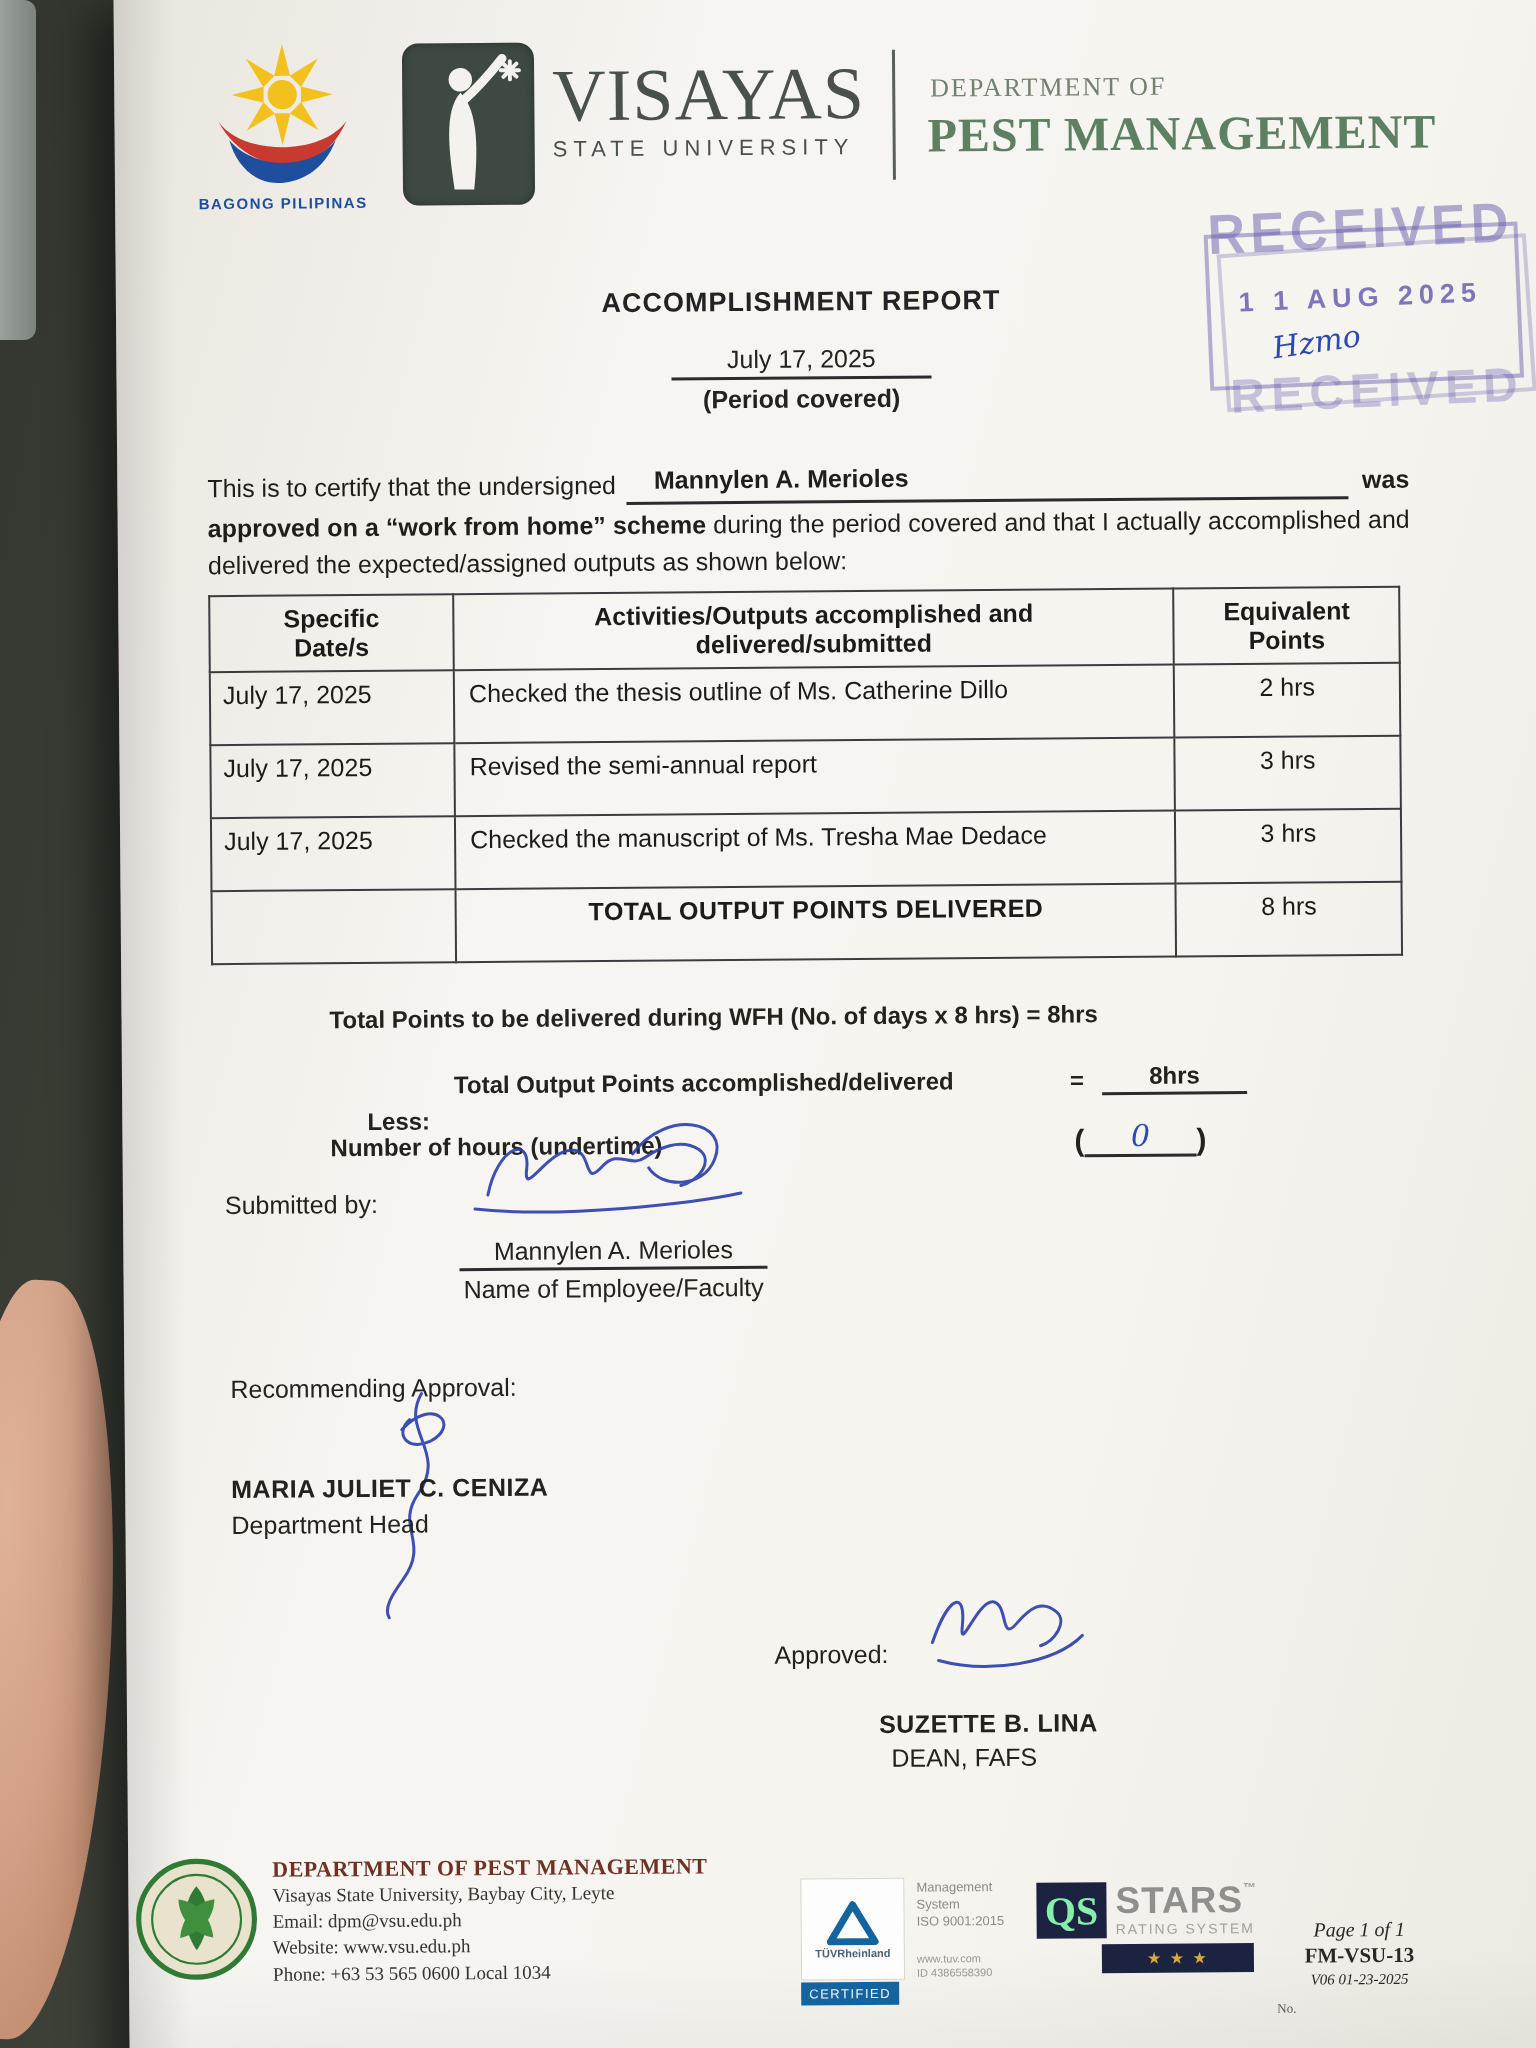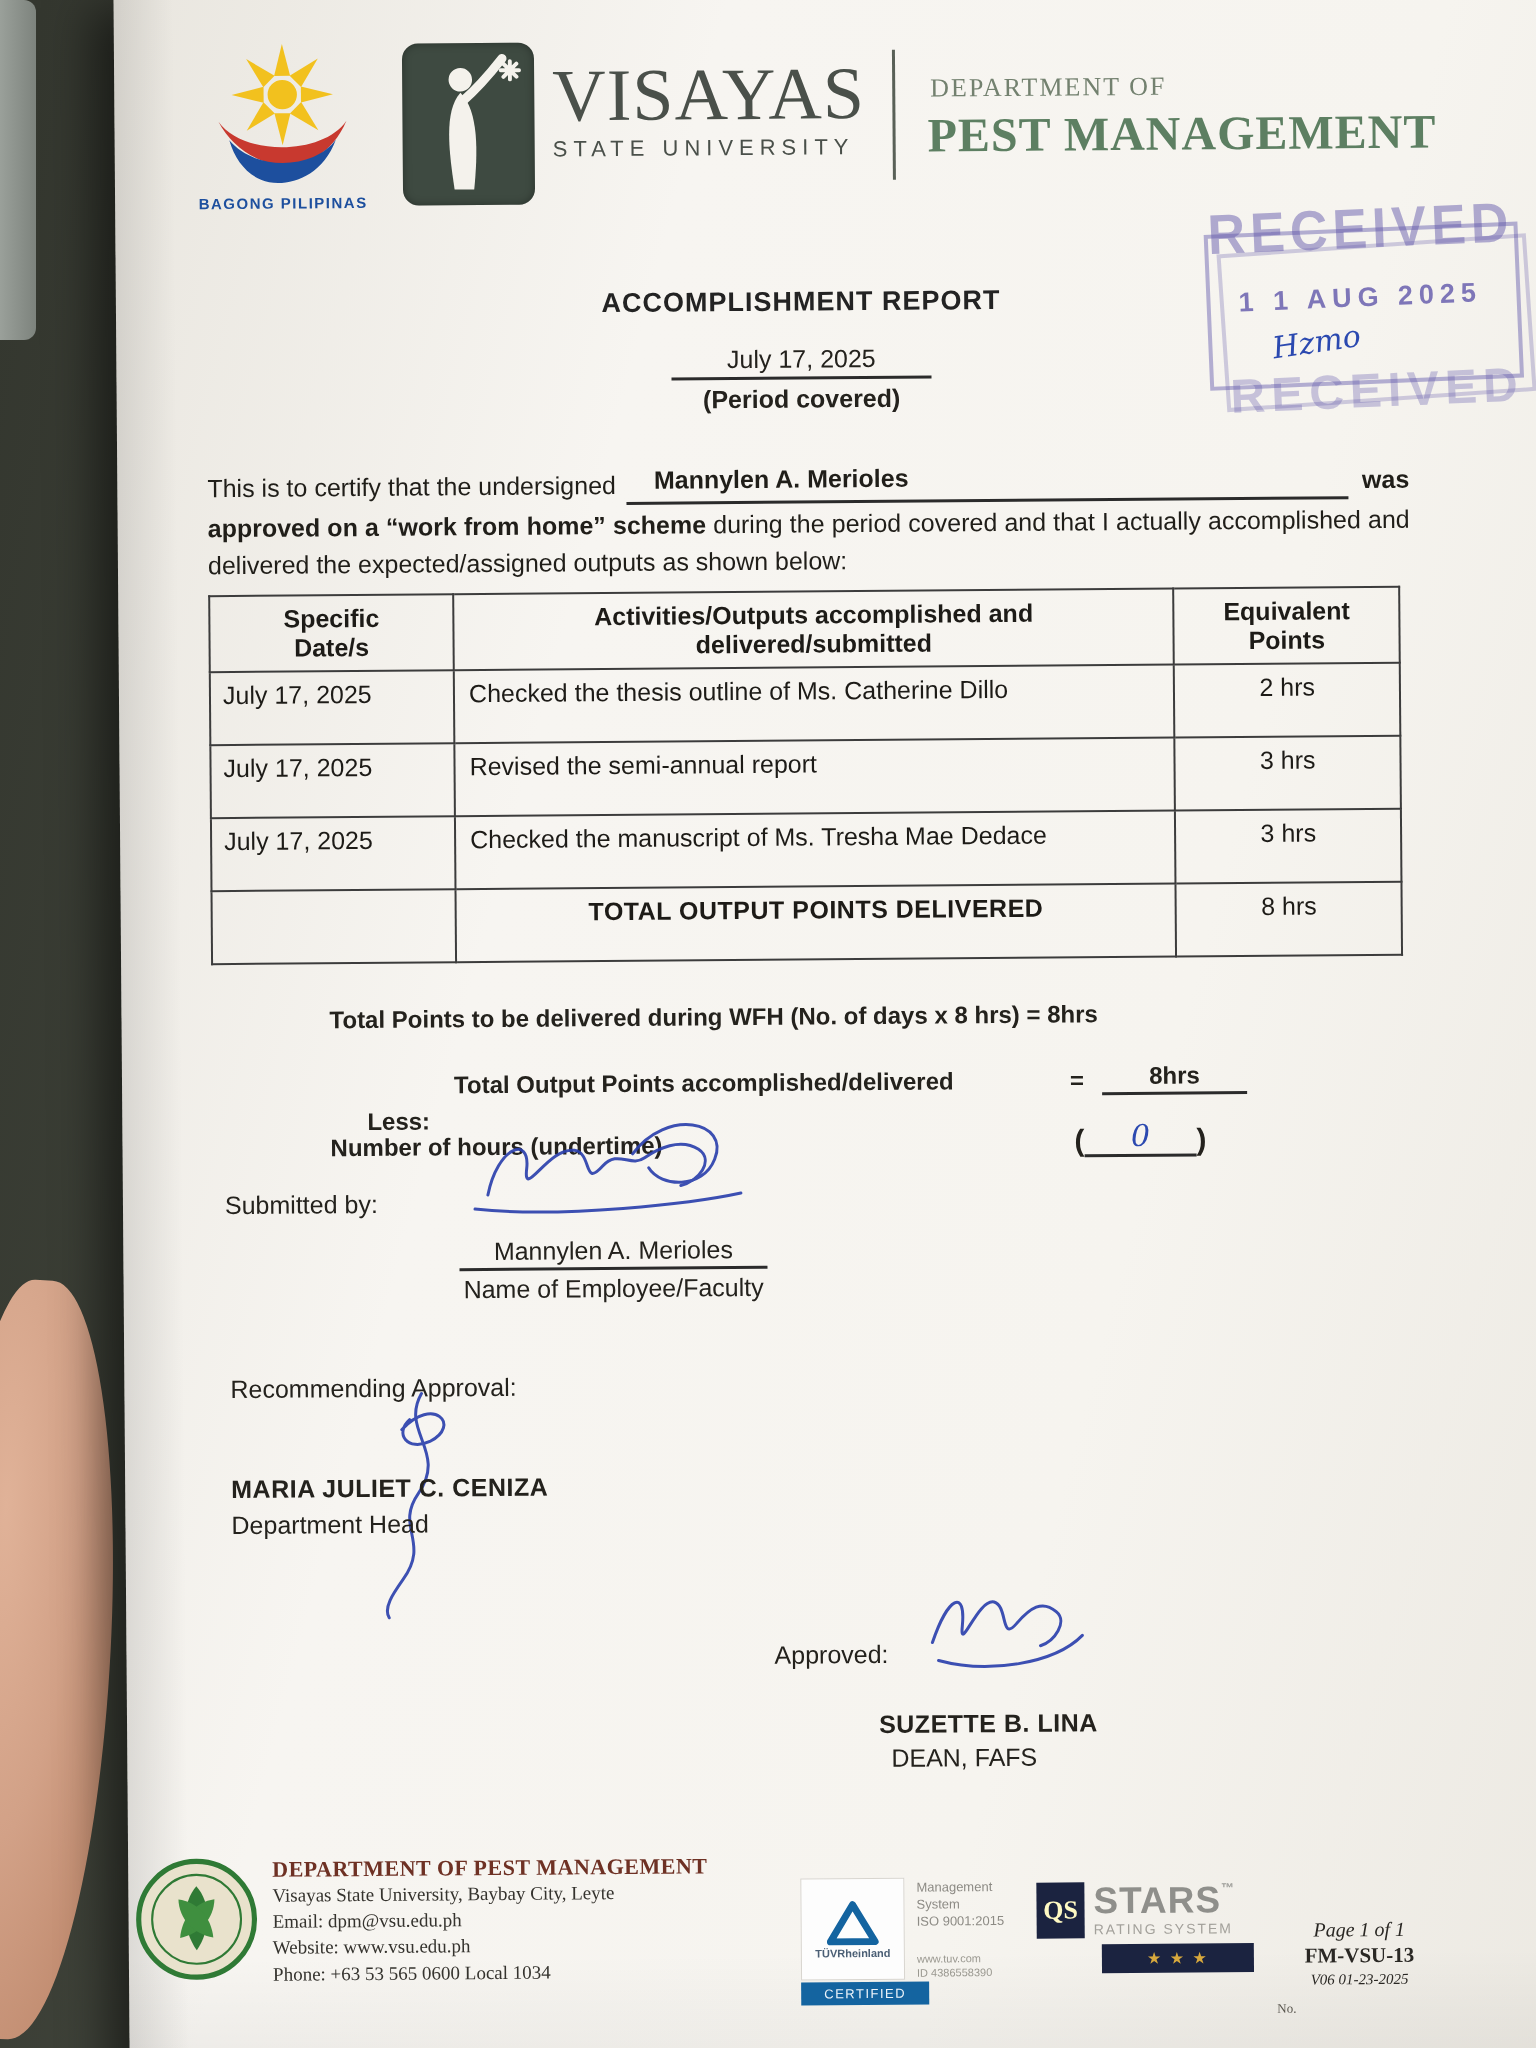--- a/index.html
+++ b/index.html
@@ -94,26 +94,26 @@
   .dean-name{left:752px;top:1722px;font-size:25px;font-weight:bold;letter-spacing:.5px;}
   .dean-title{left:764px;top:1756px;font-size:25px;}
   
   .footer-logo{left:6px;top:1864px;width:124px;height:124px;}
   .footer-dept{left:144px;top:1864px;font-family:"Liberation Serif", serif;}
   .footer-dept-name{font-size:22px;font-weight:bold;color:#6e3124;letter-spacing:.5px;}
   .footer-line{font-size:19px;color:#35332e;line-height:1.38;}
   .tuv{left:672px;top:1890px;width:230px;}
   .tuv-box{width:102px;height:100px;background:#fdfdfd;border:1px solid #d8d5cf;display:flex;flex-direction:column;align-items:center;justify-content:center;}
   .tuv-brand{font-size:11px;font-weight:bold;color:#4b5f75;}
-  .tuv-cert{width:128px;background:#1464a0;color:#eef4fa;font-size:13px;text-align:center;letter-spacing:1.5px;padding:4px 0;margin-top:2px;}
+  .tuv-cert{width:98px;background:#1464a0;color:#eef4fa;font-size:13px;text-align:center;letter-spacing:1.5px;padding:4px 0;margin-top:2px;}
   .tuv-side{position:absolute;left:116px;top:2px;font-size:13px;color:#8d8b85;line-height:1.3;}
   .tuv-side-sm{position:absolute;left:116px;top:74px;font-size:11px;color:#9a9890;line-height:1.3;}
   .qs{left:908px;top:1896px;width:230px;}
   .qs-row{display:flex;align-items:flex-start;gap:9px;}
-  .qs-box{width:48px;height:56px;background:#1b2340;color:#fef9c3;font-family:"Liberation Serif", serif;font-weight:bold;font-size:26px;display:flex;align-items:center;justify-content:center;}
+  .qs-box{width:70px;height:56px;background:#1b2340;color:#86efac;font-family:"Liberation Serif", serif;font-weight:bold;font-size:40px;display:flex;align-items:center;justify-content:center;}
   .qs-stars{font-size:37px;font-weight:bold;color:#8f8f8b;letter-spacing:1px;line-height:1;}
   .qs-tm{font-size:13px;vertical-align:top;color:#9a9a96;}
   .qs-rating{font-size:14px;color:#a3a19b;letter-spacing:2px;margin-top:2px;}
   .qs-starbar{width:152px;margin-left:65px;margin-top:6px;background:#1b2340;color:#d8a93d;text-align:center;font-size:16px;padding:5px 0;letter-spacing:2px;}
   .meta{left:1148px;top:1934px;width:165px;text-align:center;font-family:"Liberation Serif", serif;color:#2a2824;}
   .meta-page{font-style:italic;font-size:20px;}
   .meta-form{font-weight:bold;font-size:21px;margin-top:2px;}
   .meta-version{font-style:italic;font-size:15px;margin-top:3px;}
   .meta-no{font-size:13px;margin-top:12px;text-align:left;color:#5a574f;}
   svg{display:block;}

